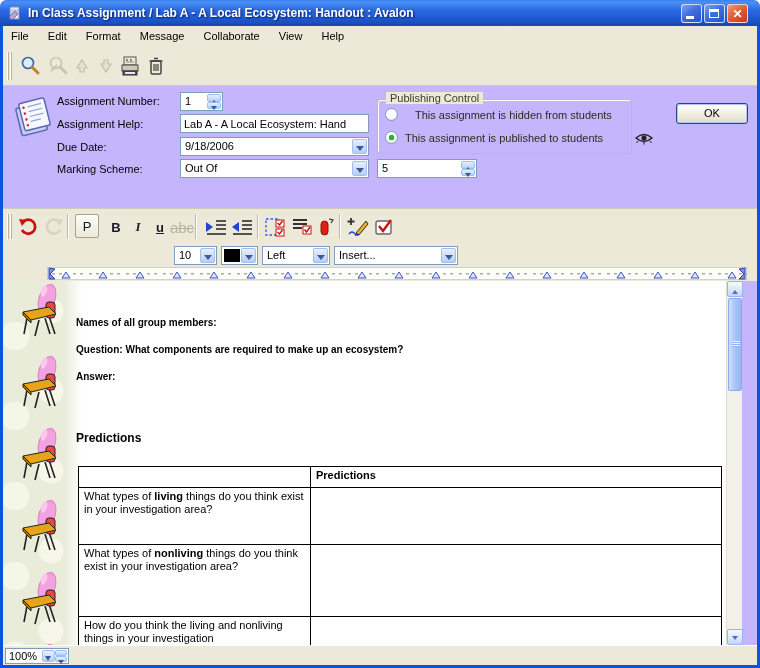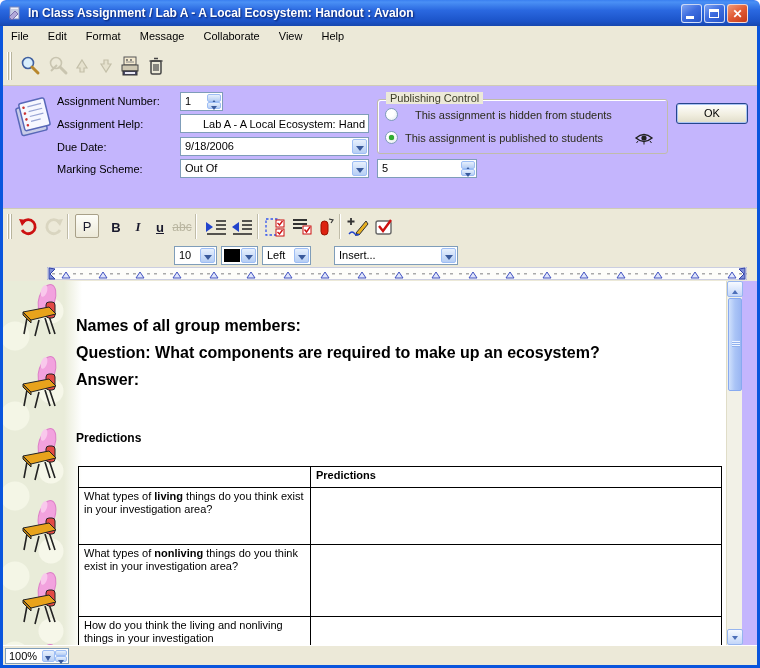--- a/index.html
+++ b/index.html
@@ -68,21 +68,21 @@
     display:flex; flex-direction:column; }
   .spinner i { flex:1; position:relative; background:linear-gradient(#e7f0fd,#b6cef4);
     border:1px solid #9ebef5; border-radius:2px; }
   .spinner i.up::after { content:""; position:absolute; left:3px; top:2px;
     border:3px solid transparent; border-bottom:4px solid #3a5a9c; }
   .spinner i.dn::after { content:""; position:absolute; left:3px; top:3px;
     border:3px solid transparent; border-top:4px solid #3a5a9c; }
 
   
   .flabel { position:absolute; left:57px; font-size:11px; color:#000; }
-  .groupbox { position:absolute; left:377px; top:99px; width:291px; height:55px;
+  .groupbox { position:absolute; left:377px; top:99px; width:255px; height:55px;
     border:1px solid #c0bcaa; border-radius:3px; box-shadow:1px 1px 0 #fff inset; }
   .groupbox .legend { position:absolute; left:8px; top:-8px; background:#ece9d8;
     padding:0 4px; font-size:11px; color:#3c3c28; }
   .radio { position:absolute; width:13px; height:13px; border-radius:50%;
     border:1px solid #7f9db9; background:radial-gradient(circle at 35% 35%,#fff 40%,#dce4ec); }
   .radio.checked::after { content:""; position:absolute; left:3px; top:3px; width:5px;
     height:5px; border-radius:50%; background:#2fae2f; box-shadow:0 0 1px #1d7a1d; }
   .rlabel { position:absolute; font-size:11px; color:#2c2c1c; white-space:nowrap; }
   .ok-btn { position:absolute; left:676px; top:103px; width:72px; height:21px;
     background:linear-gradient(#fefefe,#f1eee0 55%,#e0dcc8); border:1px solid #26458c;
@@ -97,21 +97,21 @@
     background:#fff; overflow:hidden; }
   .margin-strip { position:absolute; left:0; top:0; width:61px; height:100%;
     background:
       radial-gradient(circle at 48px 30px, #f6f7e9 0 12px, transparent 13px),
       radial-gradient(circle at 12px 55px, #f4f6e6 0 14px, transparent 15px),
       #e9ecd9; background-size:61px 80px; }
   .margin-fade { position:absolute; left:61px; top:0; width:18px; height:100%;
     background:linear-gradient(to right,#e9ecd9,rgba(233,236,217,0)); }
   .deco { position:absolute; }
   .doc-heading { position:absolute; left:73px; font-size:13px; font-weight:bold; }
-  .doc-line { position:absolute; left:73px; font-size:16px; font-weight:bold; color:#000; }
+  .doc-line { position:absolute; left:73px; font-size:10px; font-weight:bold; color:#000; }
   .doc-table { position:absolute; left:75px; top:185px; width:644px;
     border-collapse:collapse; font-size:11px; color:#000; }
   .doc-table td { border:1px solid #000; vertical-align:top; padding:2px 5px; line-height:13px; }
   .doc-table .c1 { width:232px; }
   .doc-table .hdr { font-weight:bold; height:21px; }
   .bold-word { font-weight:bold;text-align:center; }
 
   
   .vscroll { position:absolute; left:726px; top:281px; width:16px; height:364px;
     background:#f2f1e7; border-left:1px solid #e0ddc8; }
@@ -236,21 +236,21 @@
   <span class="flabel" style="top:95px">Assignment Number:</span>
   <div class="combo" style="left:180px;top:92px;width:43px">
     <span class="txt">1</span>
     <span class="spinner">
         <i class="up"></i>
         <i class="dn"></i>
       </span>
   </div>
 
   <span class="flabel" style="top:118px">Assignment Help:</span>
-  <input class="xp-input" style="left: 180px; top: 114px; width: 189px; height: 19px; text-align: right;" value="Lab A - A Local Ecosystem: Hand">
+  <input class="xp-input" style="left: 180px; top: 114px; width: 189px; height: 19px;" value="Lab A - A Local Ecosystem: Hand">
 
   <span class="flabel" style="top:141px">Due Date:</span>
   <div class="combo" style="left:180px;top:137px;width:189px">
     <span class="txt">9/18/2006</span>
     <span class="drop-arrow"></span>
   </div>
 
   <span class="flabel" style="top:163px">Marking Scheme:</span>
   <div class="combo" style="left:180px;top:159px;width:189px">
     <span class="txt">Out Of</span>
@@ -300,21 +300,21 @@
     <div class="tbtn" style="left:100px">
       <span class="char-btn" style="font-weight:bold">B</span>
     </div>
     <div class="tbtn" style="left:122px">
       <span class="char-btn" style="font-style:italic;font-family:'Liberation Serif',serif;font-weight:bold">I</span>
     </div>
     <div class="tbtn" style="left:144px">
       <span class="char-btn" style="text-decoration:underline;font-weight:bold">u</span>
     </div>
     <div class="tbtn" style="left:166px">
-      <span style="font-size:12px;color:#b9b5a0;text-decoration:line-through">abc</span>
+      <span style="font-size:15px;color:#b9b5a0;text-decoration:line-through">abc</span>
     </div>
     <div class="sep" style="left:192px"></div>
     <div class="tbtn" style="left:200px">
       <svg width="22" height="16" viewBox="0 0 22 16">
         <polygon points="1,3 8,8 1,13" fill="#2244cc"></polygon>
         <path d="M11 2 h10 M11 6 h10 M11 10 h10 M2 15 h19" stroke="#222" stroke-width="1.6"></path>
       </svg>
     </div>
     <div class="tbtn" style="left:226px">
       <svg width="22" height="16" viewBox="0 0 22 16">
@@ -364,21 +364,21 @@
 
   <div class="toolbar3">
     <div class="combo" style="left:171px;top:2px;width:43px">
       <span class="txt">10</span>
       <span class="drop-arrow"></span>
     </div>
     <div class="combo" style="left:218px;top:2px;width:37px">
       <span style="position:absolute;left:2px;top:2px;width:16px;height:13px;background:#000"></span>
       <span class="drop-arrow"></span>
     </div>
-    <div class="combo" style="left:259px;top:2px;width:49px">
+    <div class="combo" style="left:259px;top:2px;width:68px">
       <span class="txt">Left</span>
       <span class="drop-arrow"></span>
     </div>
     <div class="combo" style="left:331px;top:2px;width:124px">
       <span class="txt">Insert...</span>
       <span class="drop-arrow"></span>
     </div>
   </div>
 
   <div class="ruler-row">

